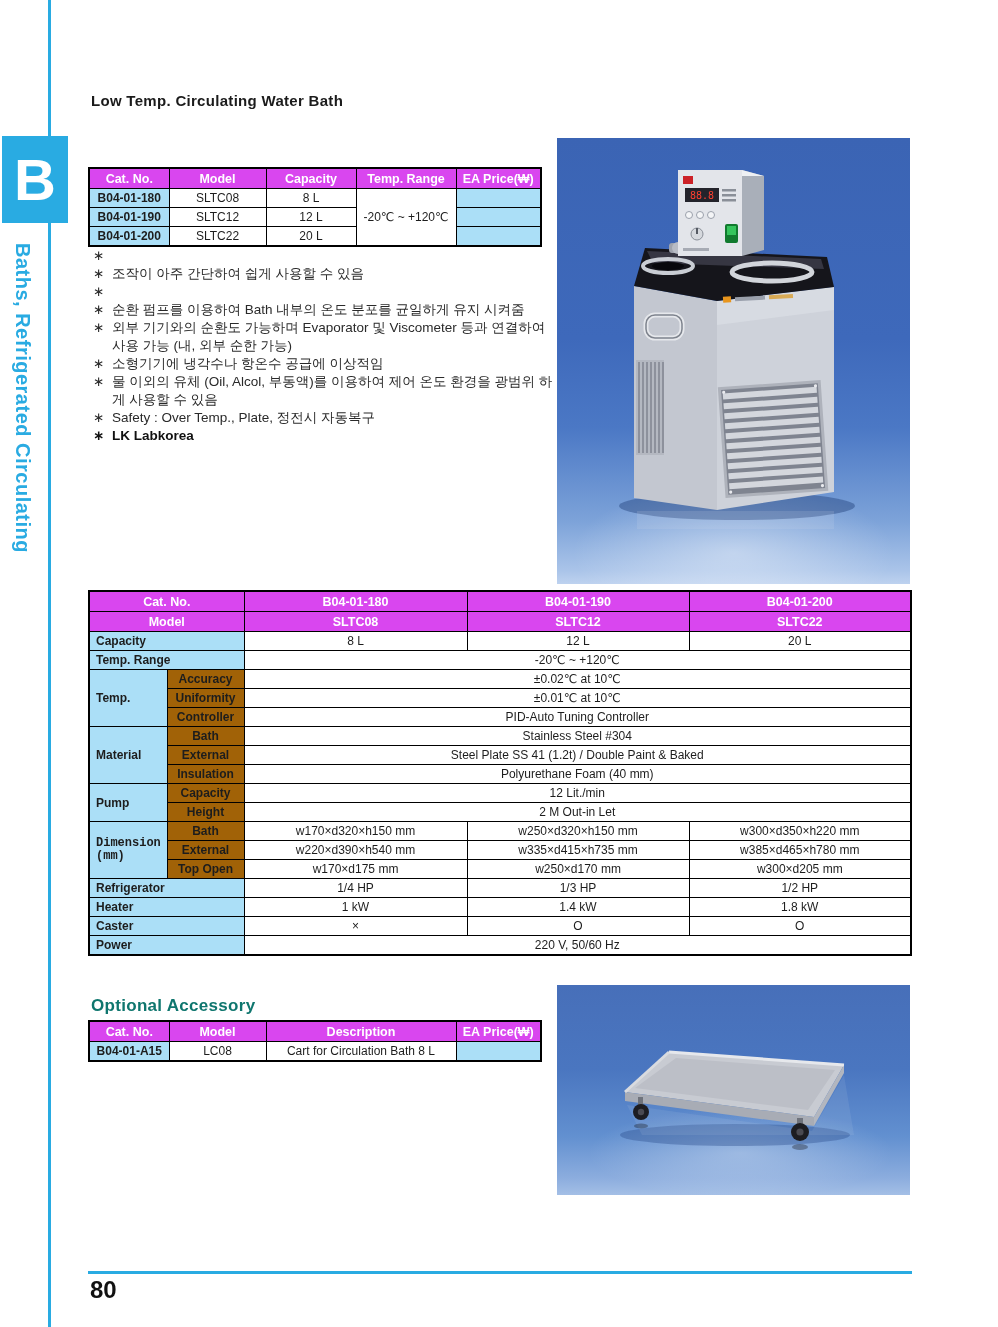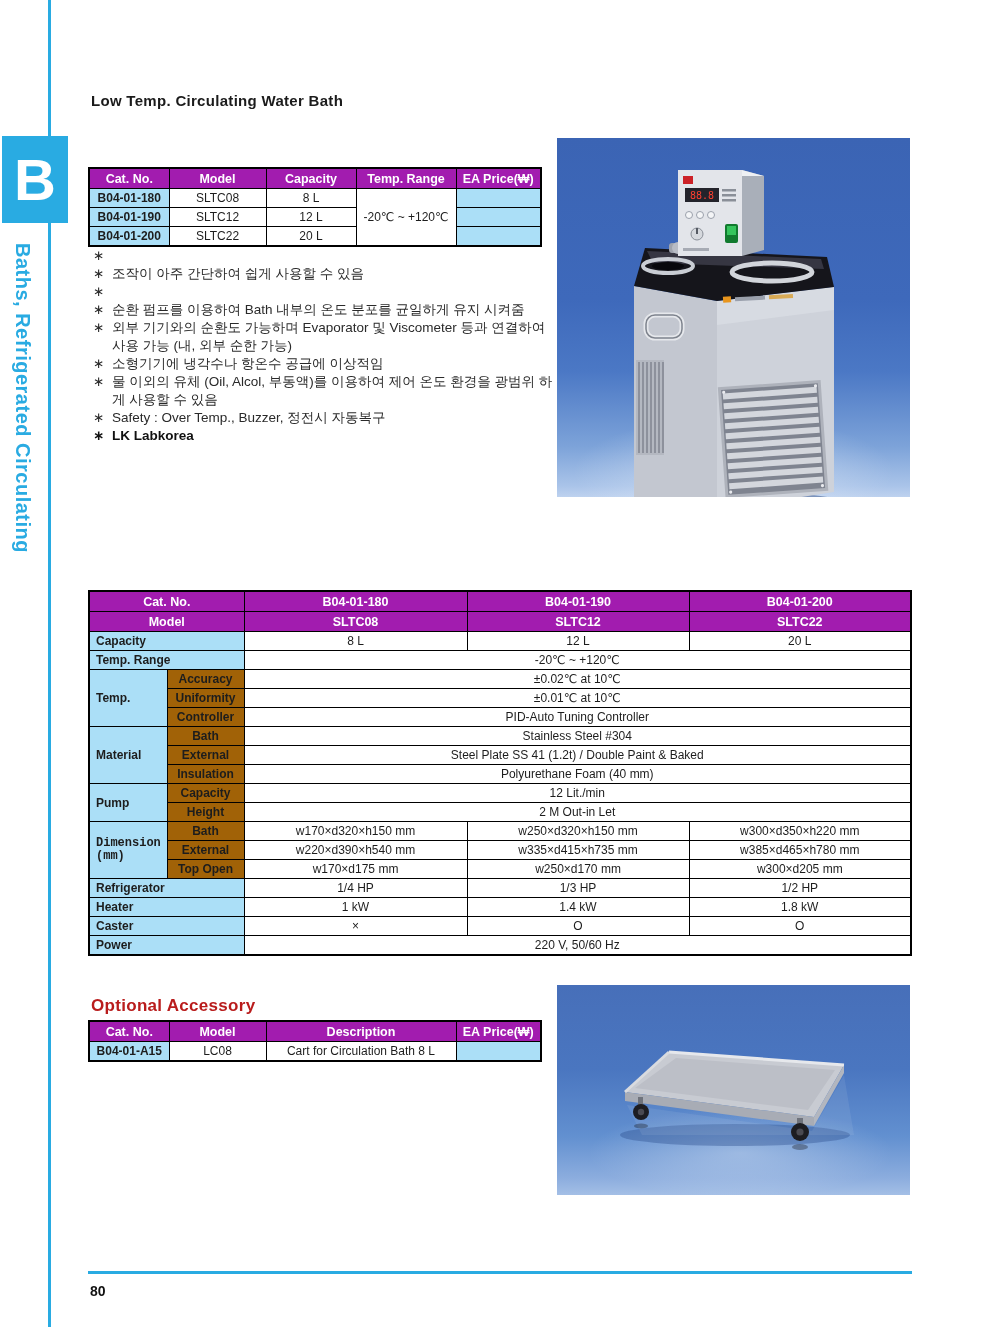--- a/index.html
+++ b/index.html
@@ -17,54 +17,54 @@
 
   
   .title-en { position:absolute; left:91px; top:92px; font-size:15px; font-weight:bold; letter-spacing:0.3px; color:#1b1b1b; }
   .title-ko { position:absolute; left:90px; top:110px; font-size:27px; font-weight:bold; color:#111; }
   .title-ko .suffix { font-size:18px; }
 
   
   table.tbl { border-collapse:collapse; table-layout:fixed; position:absolute; font-size:12px; border:2px solid #000; }
   table.tbl th, table.tbl td { border:1px solid #000; padding:0 3px; height:18px; text-align:center;
     overflow:hidden; white-space:nowrap; color:#1d1d1d; }
-  table.tbl th.hdr { background:#a21caf; color:#ffffff; font-weight:bold; font-size:12.5px; height:19px; }
+  table.tbl th.hdr { background:#d946ef; color:#ffffff; font-weight:bold; font-size:12.5px; height:19px; }
   table.tbl td.lbl { background:#abdff7; font-weight:bold; text-align:left; padding-left:6px; }
   table.tbl td.sub { background:#a16207; font-weight:bold; text-align:center; }
   table.tbl td.fill { background:#abdff7; }
   table.tbl td.catno { background:#abdff7; font-weight:bold; }
   table.tbl td.wrap { white-space:normal; line-height:13px;font-family:Liberation Mono, monospace; }
 
   #intro-table { left:88px; top:167px; width:452px; }
   #spec-table  { left:88px; top:590px; width:822px; }
   #opt-table   { left:88px; top:1020px; width:452px; }
 
   
   .features { position:absolute; left:93px; top:247px; width:462px; font-size:13.5px; line-height:18px; color:#2a2a2a; }
   .feature { display:flex; }
   .feature .marker { width:19px; flex:none; }
   .feature.brand { font-weight:bold; color:#111; }
 
-  .opt-heading { position:absolute; left:91px; top:996px; font-size:17px; font-weight:bold; letter-spacing:0.3px; color:#b91c1c; }
+  .opt-heading { position:absolute; left:91px; top:996px; font-size:17px; font-weight:bold; letter-spacing:0.3px; color:#0f766e; }
 
   
   .photo { position:absolute; overflow:hidden; }
-  #photo-main { left:557px; top:138px; width:353px; height:359px;
+  #photo-main { left:557px; top:138px; width:353px; height:446px;
     background:
       radial-gradient(ellipse 65% 22% at 50% 93%, rgba(255,255,255,0.40), rgba(255,255,255,0) 70%),
       linear-gradient(180deg,#3b64b4 0%,#3e69bb 45%,#4b78c5 65%,#7da3d9 86%,#aac4e9 97%,#bed2ef 100%); }
   #photo-acc { left:557px; top:985px; width:353px; height:210px;
     background:
       radial-gradient(ellipse 60% 30% at 52% 80%, rgba(255,255,255,0.30), rgba(255,255,255,0) 72%),
       linear-gradient(180deg,#476fb9 0%,#4a76c0 40%,#6290d0 72%,#8cadde 92%,#a4bfe6 100%); }
   .photo svg { display:block; }
 
   
   .footer-line { position:absolute; left:88px; top:1271px; width:824px; height:3px; background:#29abe2; }
-  .page-num { position:absolute; left:90px; top:1276px; font-size:14px; font-weight:bold; color:#111;margin-top:7px; }
+  .page-num { position:absolute; left:90px; top:1276px; font-size:24px; font-weight:bold; color:#111; }
 </style>
 </head>
 <body>
 
 <div class="page">
 
   <div class="side-line"></div>
   <div class="tab-badge">
     <span>B</span>
   </div>
@@ -132,21 +132,21 @@
     <div class="feature">
         <span class="marker">∗</span>
         <span>소형기기에 냉각수나 항온수 공급에 이상적임</span>
       </div>
     <div class="feature">
         <span class="marker">∗</span>
         <span>물 이외의 유체 (Oil, Alcol, 부동액)를 이용하여 제어 온도 환경을 광범위 하게 사용할 수 있음</span>
       </div>
     <div class="feature">
         <span class="marker">∗</span>
-        <span>Safety : Over Temp., Buzzer, 정전시 자동복구</span>
+        <span>Safety : Over Temp., Plate, 정전시 자동복구</span>
       </div>
     <div class="feature brand">
         <span class="marker">∗</span>
         <span>LK Labkorea</span>
       </div>
   </div>
 
   <div class="photo" id="photo-main">
     <svg width="353" height="393" viewBox="0 0 353 393">
       <ellipse cx="180" cy="368" rx="118" ry="14" fill="#24437c" opacity="0.45"></ellipse>

